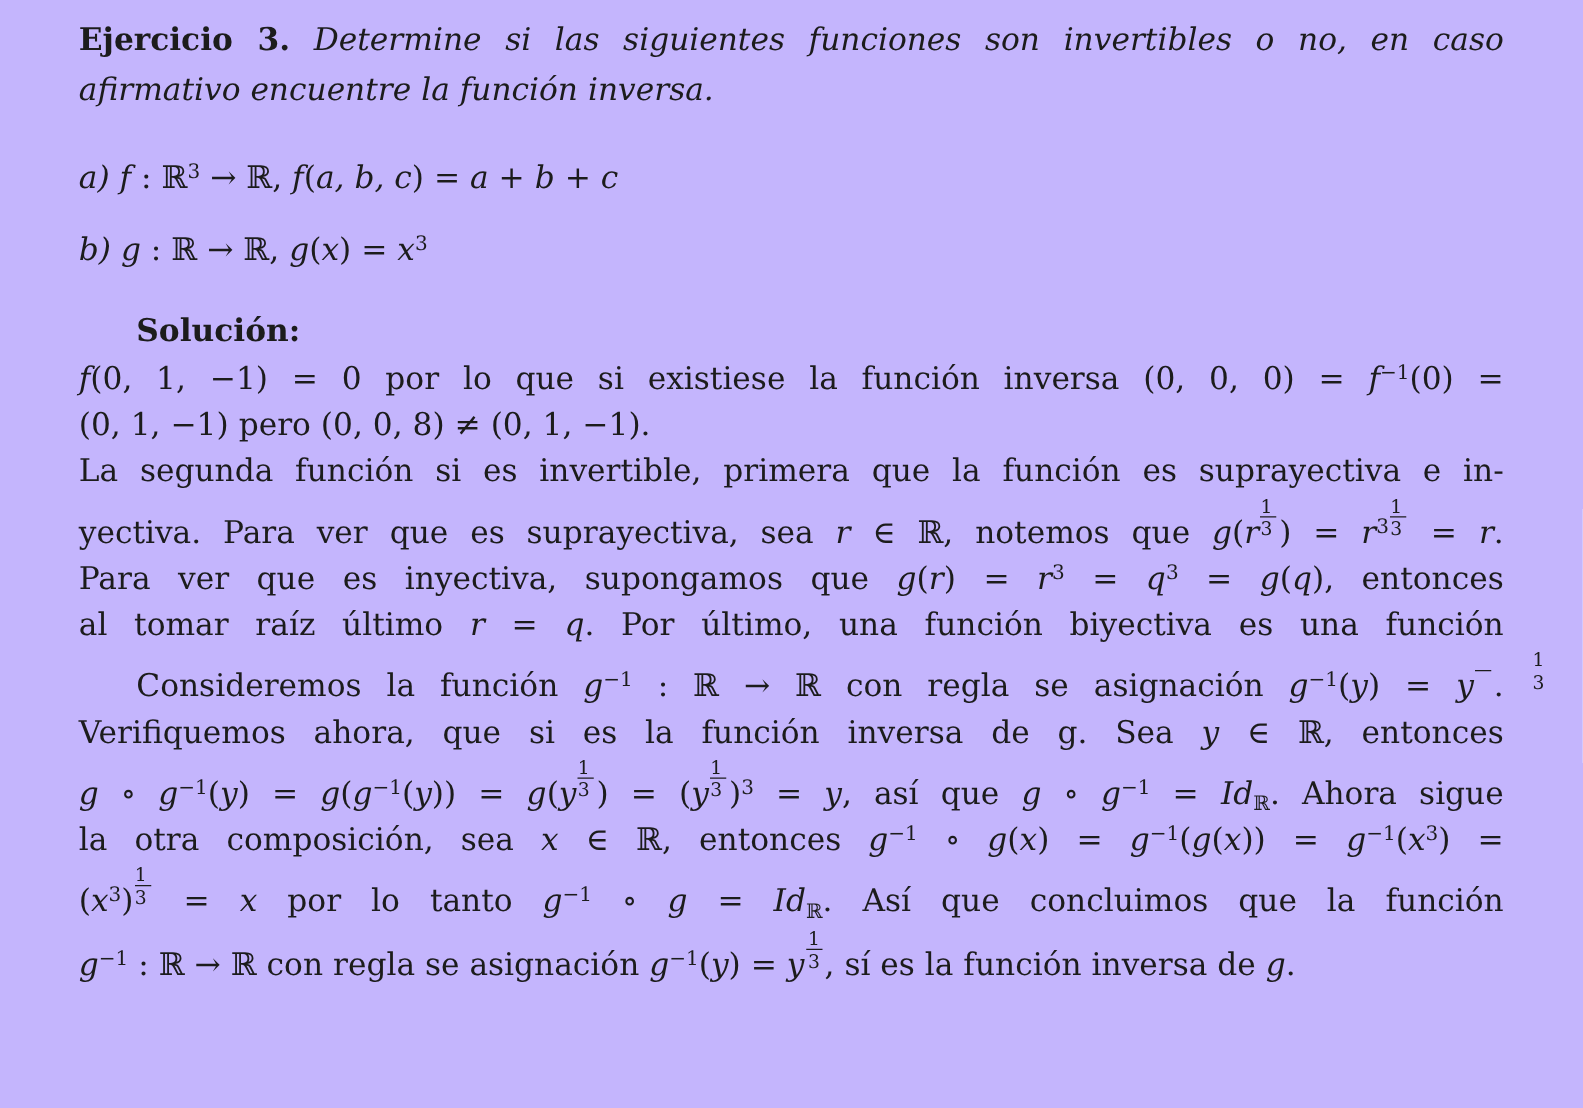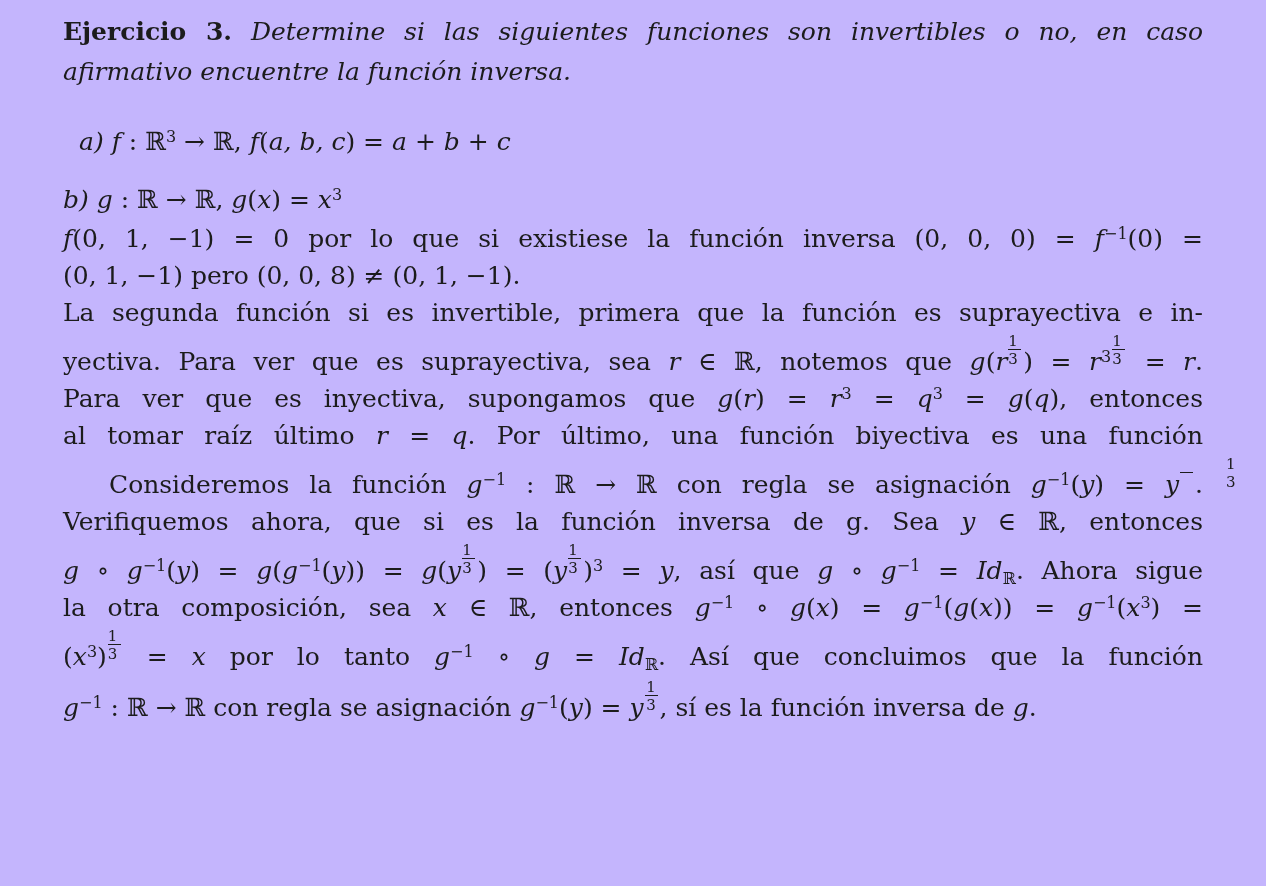--- a/index.html
+++ b/index.html
@@ -21,21 +21,21 @@
     color: #1c1c1c;
     font-size: 25px;
     line-height: 37px;
   }
   .line { min-height: 37px; white-space: normal; }
   
   .line.j { text-align: justify; text-align-last: justify; }
   
   .line.head { line-height: 40px; min-height: 40px; }
   
-  .line.item-a { margin-top: 30px; min-height: 40px; line-height: 40px; margin-left: 16px; }
+  .line.item-a { margin-top: 30px; min-height: 40px; line-height: 40px; }
   .line.item-b { margin-top: 18px; min-height: 40px; line-height: 40px; }
   
   .line.sol { margin-top: 26px; min-height: 38px; line-height: 38px; padding-left: 46px; }
   
   .line.indent { text-indent: 46px; }
   
   .line.tall { padding-top: 12px; }
   .line.tall2 { padding-top: 14px; }
 
   
@@ -70,20 +70,21 @@
 
 <div class="page" style="background: #c4b5fd;">
   <div class="doc" style="color: rgb(28, 28, 28);">
 
     <div class="line head j"><span class="b">Ejercicio 3.</span><span class="i"> Determine si las siguientes funciones son invertibles o no, en caso</span></div>
     <div class="line head"><span class="i">afirmativo encuentre la función inversa.</span></div>
 
     <div class="line item-a"><span class="i">a)</span><span>  </span><span class="i">f</span><span> : ℝ</span><span class="sup">3</span><span> → ℝ,  </span><span class="i">f</span><span>(</span><span class="i">a, b, c</span><span>) = </span><span class="i">a</span><span> + </span><span class="i">b</span><span> + </span><span class="i">c</span></div>
     <div class="line item-b"><span class="i">b)</span><span>  </span><span class="i">g</span><span> : ℝ → ℝ,  </span><span class="i">g</span><span>(</span><span class="i">x</span><span>) = </span><span class="i">x</span><span class="sup">3</span></div>
 
+    <div class="line sol"><span class="b">Solución:</span></div>
 
     <div class="line j"><span class="i">f</span><span>(0, 1, −1) = 0 por lo que si existiese la función inversa (0, 0, 0) = </span><span class="i">f</span><span class="sup">−1</span><span>(0) =</span></div>
     <div class="line"><span>(0, 1, −1) pero (0, 0, 8) ≠ (0, 1, −1).</span></div>
     <div class="line j"><span>La segunda función si es invertible, primera que la función es suprayectiva e in-</span></div>
     <div class="line j tall"><span>yectiva. Para ver que es suprayectiva, sea </span><span class="i">r</span><span> ∈ ℝ, notemos que </span><span class="i">g</span><span>(</span><span class="i">r</span><span class="frac"><span class="fnum">1</span><span class="fden">3</span></span><span>) = </span><span class="i">r</span><span class="sup">3</span><span class="frac"><span class="fnum">1</span><span class="fden">3</span></span><span> = </span><span class="i">r</span><span>.</span></div>
     <div class="line j"><span>Para ver que es inyectiva, supongamos que </span><span class="i">g</span><span>(</span><span class="i">r</span><span>) = </span><span class="i">r</span><span class="sup">3</span><span> = </span><span class="i">q</span><span class="sup">3</span><span> = </span><span class="i">g</span><span>(</span><span class="i">q</span><span>), entonces</span></div>
     <div class="line j"><span>al tomar raíz último </span><span class="i">r</span><span> = </span><span class="i">q</span><span>. Por último, una función biyectiva es una función</span></div>
     <div class="line j tall indent"><span>Consideremos la función </span><span class="i">g</span><span class="sup">−1</span><span> : ℝ → ℝ con regla se asignación </span><span class="i">g</span><span class="sup">−1</span><span>(</span><span class="i">y</span><span>) = </span><span class="i">y</span><span class="frac"><span class="fnum">1</span><span class="fden">3</span></span><span>.</span></div>
     <div class="line j"><span>Verifiquemos ahora, que si es la función inversa de g. Sea </span><span class="i">y</span><span> ∈ ℝ, entonces</span></div>
     <div class="line j tall"><span class="i">g</span><span> ∘ </span><span class="i">g</span><span class="sup">−1</span><span>(</span><span class="i">y</span><span>) = </span><span class="i">g</span><span>(</span><span class="i">g</span><span class="sup">−1</span><span>(</span><span class="i">y</span><span>)) = </span><span class="i">g</span><span>(</span><span class="i">y</span><span class="frac"><span class="fnum">1</span><span class="fden">3</span></span><span>) = (</span><span class="i">y</span><span class="frac"><span class="fnum">1</span><span class="fden">3</span></span><span>)</span><span class="sup">3</span><span> = </span><span class="i">y</span><span>, así que </span><span class="i">g</span><span> ∘ </span><span class="i">g</span><span class="sup">−1</span><span> = </span><span class="i">Id</span><span class="sub">ℝ</span><span>. Ahora sigue</span></div>

